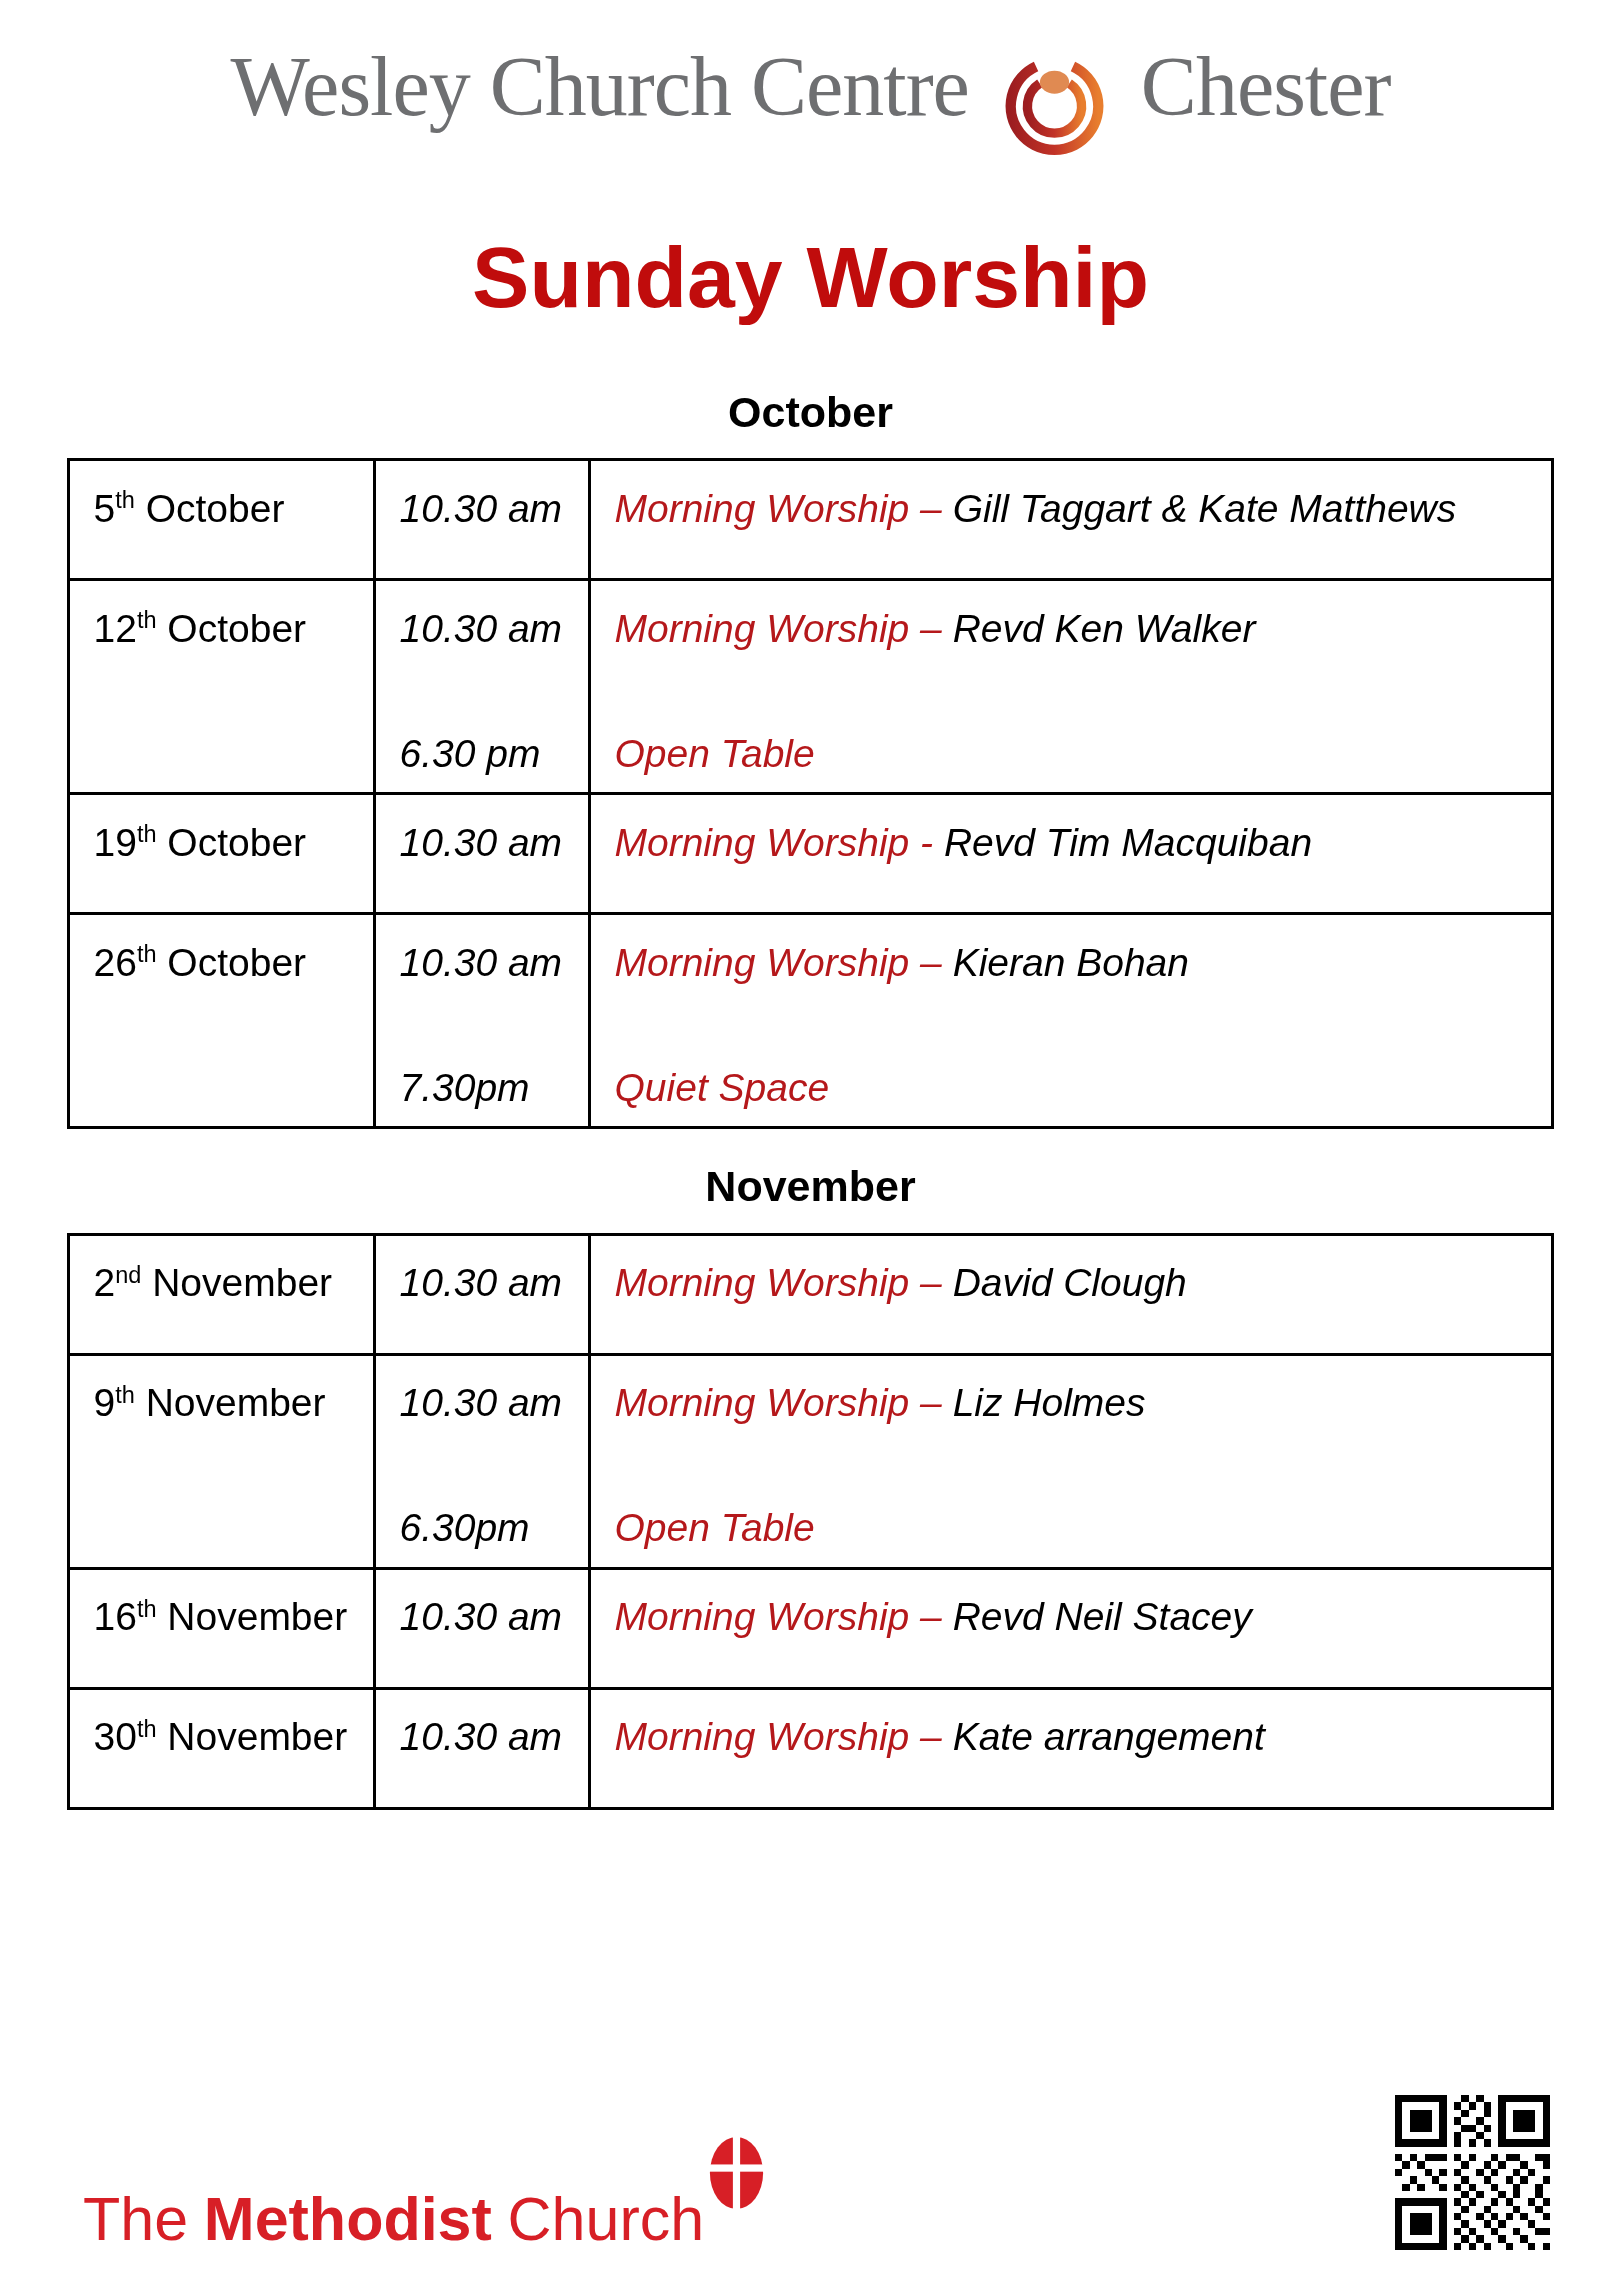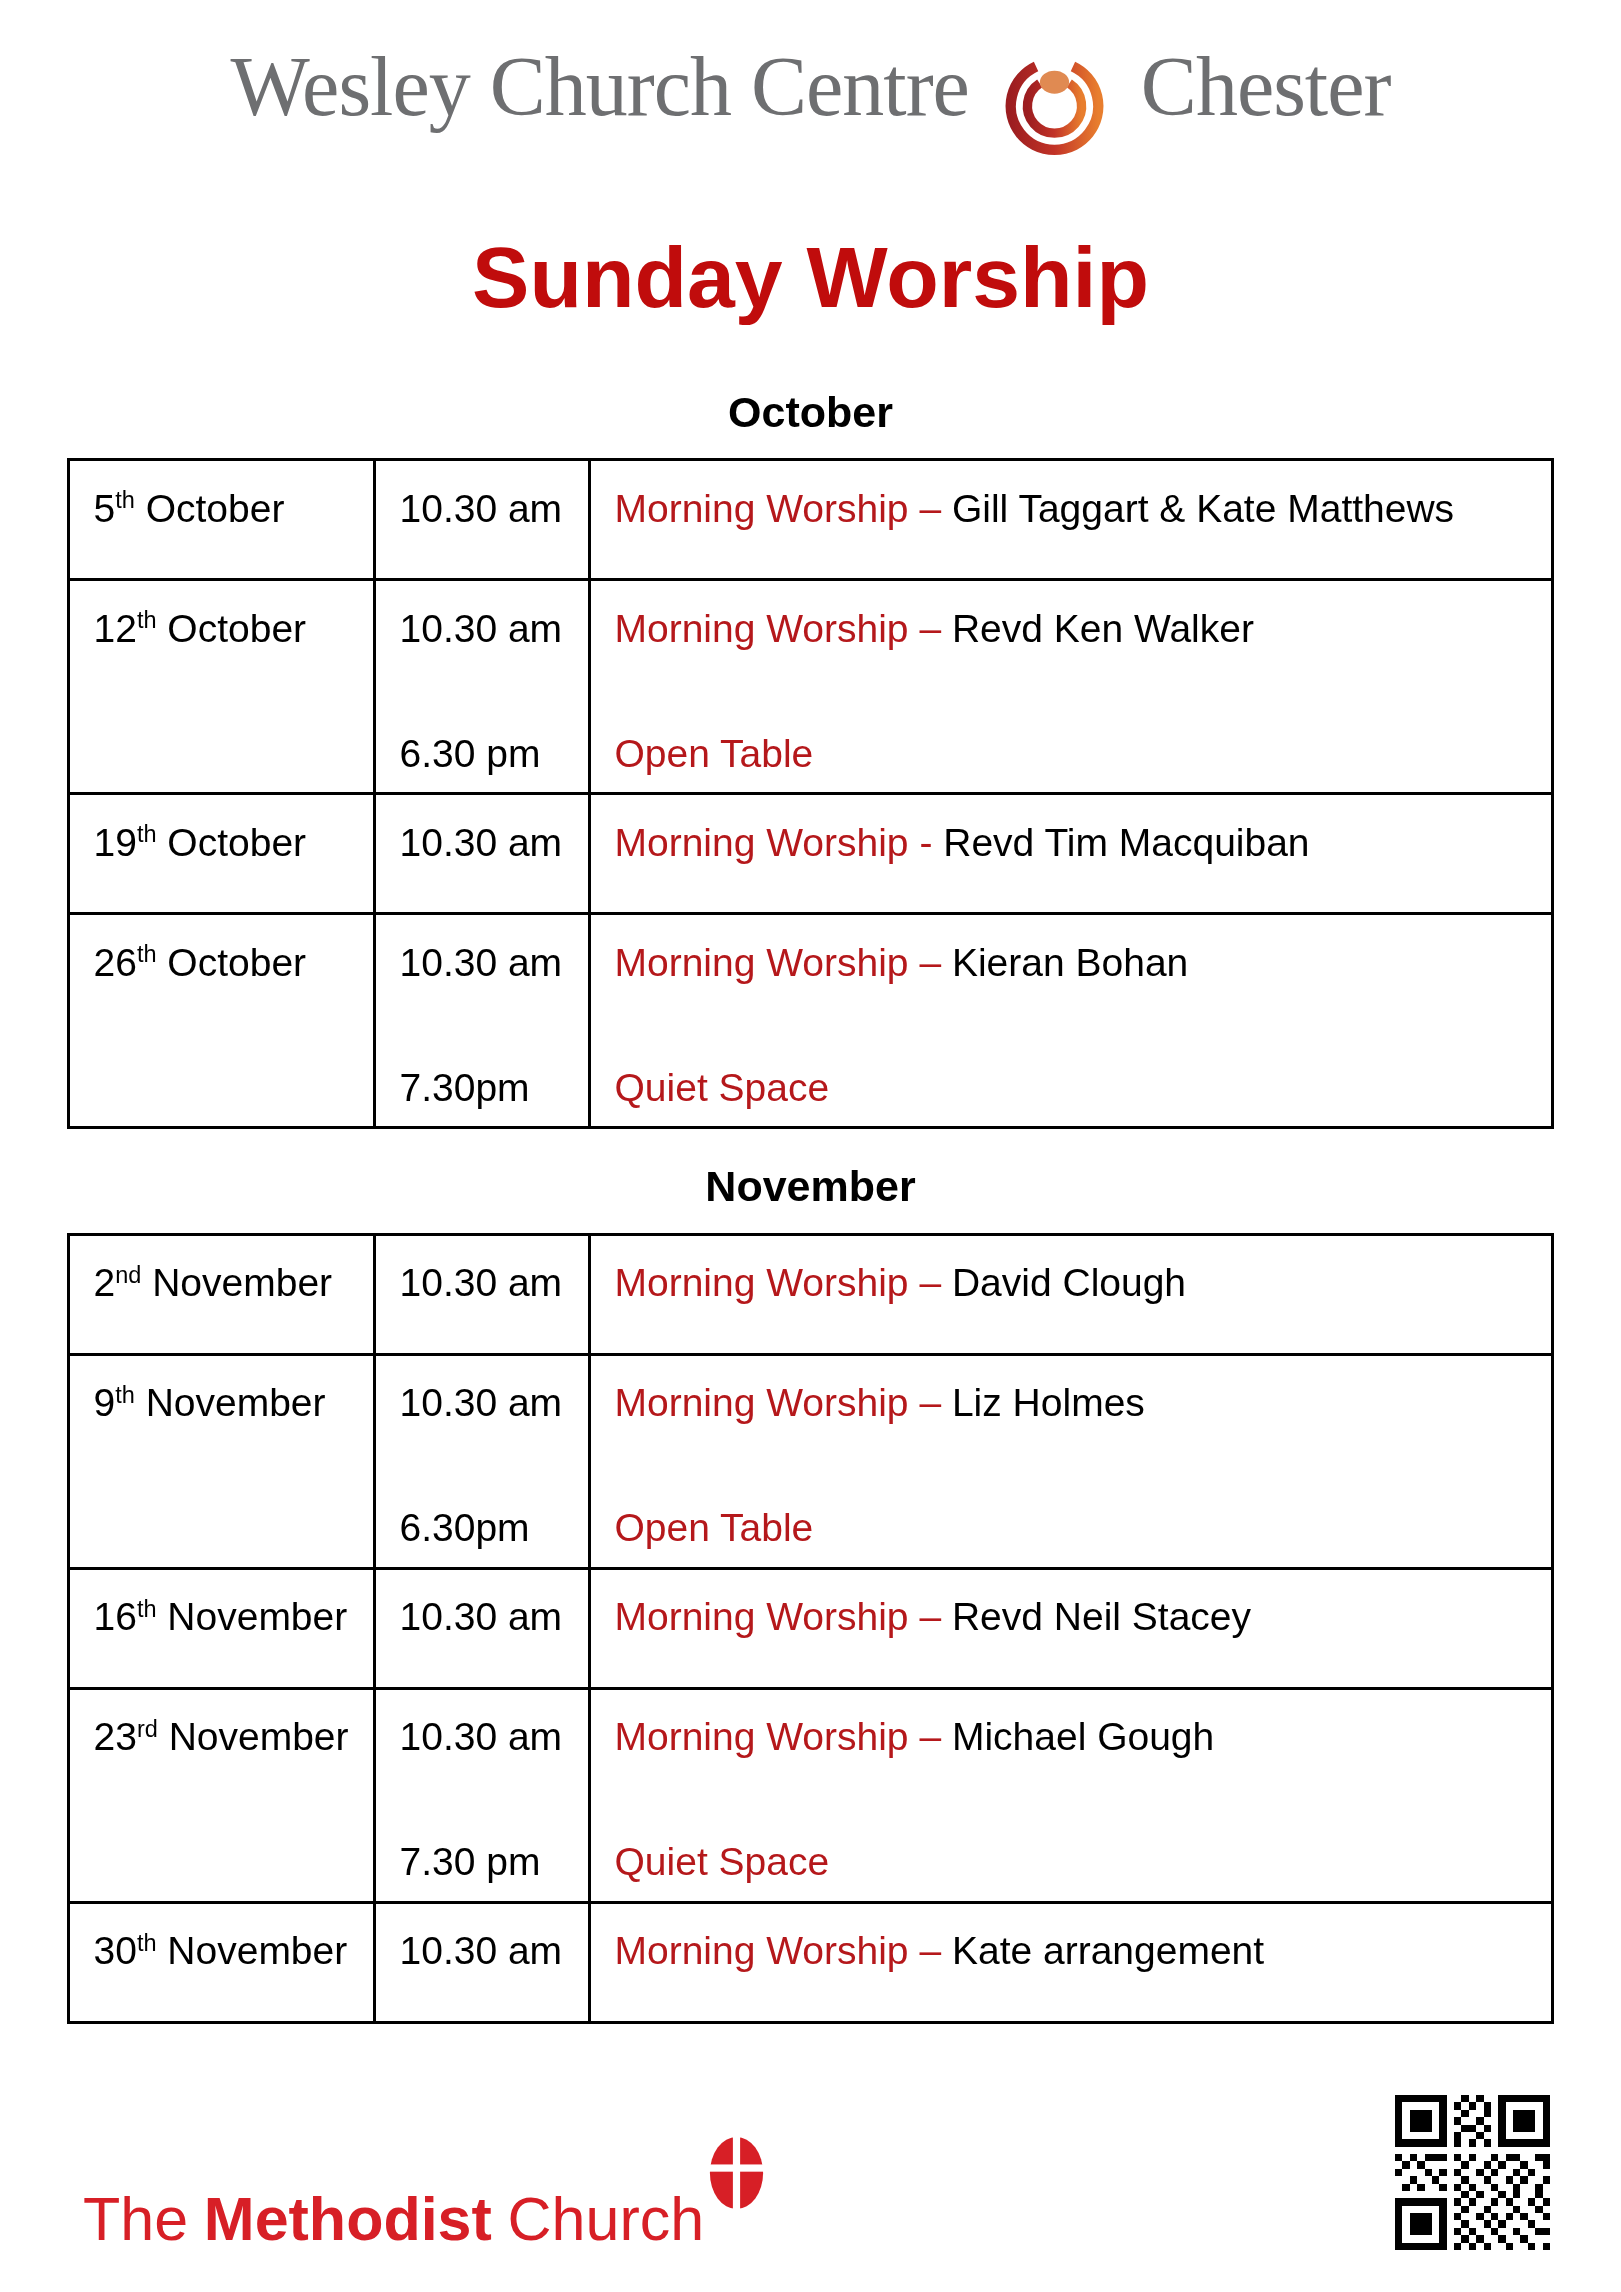--- a/index.html
+++ b/index.html
@@ -18,21 +18,21 @@
   .month{margin:63px 0 21.6px;text-align:center;font-size:43px;font-weight:bold;color:#000;}
   .month-section.second .month{margin-top:33px;}
 
   
   table.worship{border-collapse:collapse;margin:0 auto;width:1483px;table-layout:fixed;}
   col.c-date{width:306px;} col.c-time{width:215px;} col.c-event{width:963px;}
   table.worship td{border:3.9px solid var(--border-black,#000);vertical-align:top;
                    padding:23.5px 0 0 23.5px;font-size:39px;line-height:47px;}
   td.td-time{padding-left:17.6px;}
   tr.single{height:120px;} tr.double{height:214px;}
-  .line{white-space:nowrap;}
+  .line{white-space:nowrap;font-style:italic;}
   .line + .line{margin-top:78px;}
   .ev-red{color:var(--event-red,#b5181b);}
   .d-ord{font-size:23.5px;position:relative;top:-13.7px;}
 
   
   .footer{position:absolute;left:83px;right:71px;bottom:43px;
           display:flex;justify-content:space-between;align-items:flex-end;}
   .m-logo{display:flex;align-items:flex-end;line-height:1;color:var(--methodist-red,#d71f26);
           font-size:61px;white-space:nowrap;}
   .m-word{margin-right:15.7px;}
@@ -157,31 +157,20 @@
   <tr class="single">
     <td class="td-date"><span class="d-num">16</span><span class="d-ord">th</span><span class="d-month"> November</span></td>
     <td class="td-time">
                 <div class="line">10.30 am</div>
               </td>
     <td class="td-event">
                 <div class="line"><span class="ev-red">Morning Worship –</span><span> Revd Neil Stacey</span></div>
               </td>
   </tr>
 
-  <tr class="double">
-    <td class="td-date"><span class="d-num">23</span><span class="d-ord">rd</span><span class="d-month"> November</span></td>
-    <td class="td-time">
-                <div class="line">10.30 am</div>
-                <div class="line">7.30 pm</div>
-              </td>
-    <td class="td-event">
-                <div class="line"><span class="ev-red">Morning Worship –</span><span> Michael Gough</span></div>
-                <div class="line"><span class="ev-red">Quiet Space</span></div>
-              </td>
-  </tr>
 
   <tr class="single">
     <td class="td-date"><span class="d-num">30</span><span class="d-ord">th</span><span class="d-month"> November</span></td>
     <td class="td-time">
                 <div class="line">10.30 am</div>
               </td>
     <td class="td-event">
                 <div class="line"><span class="ev-red">Morning Worship –</span><span> Kate arrangement</span></div>
               </td>
   </tr>

